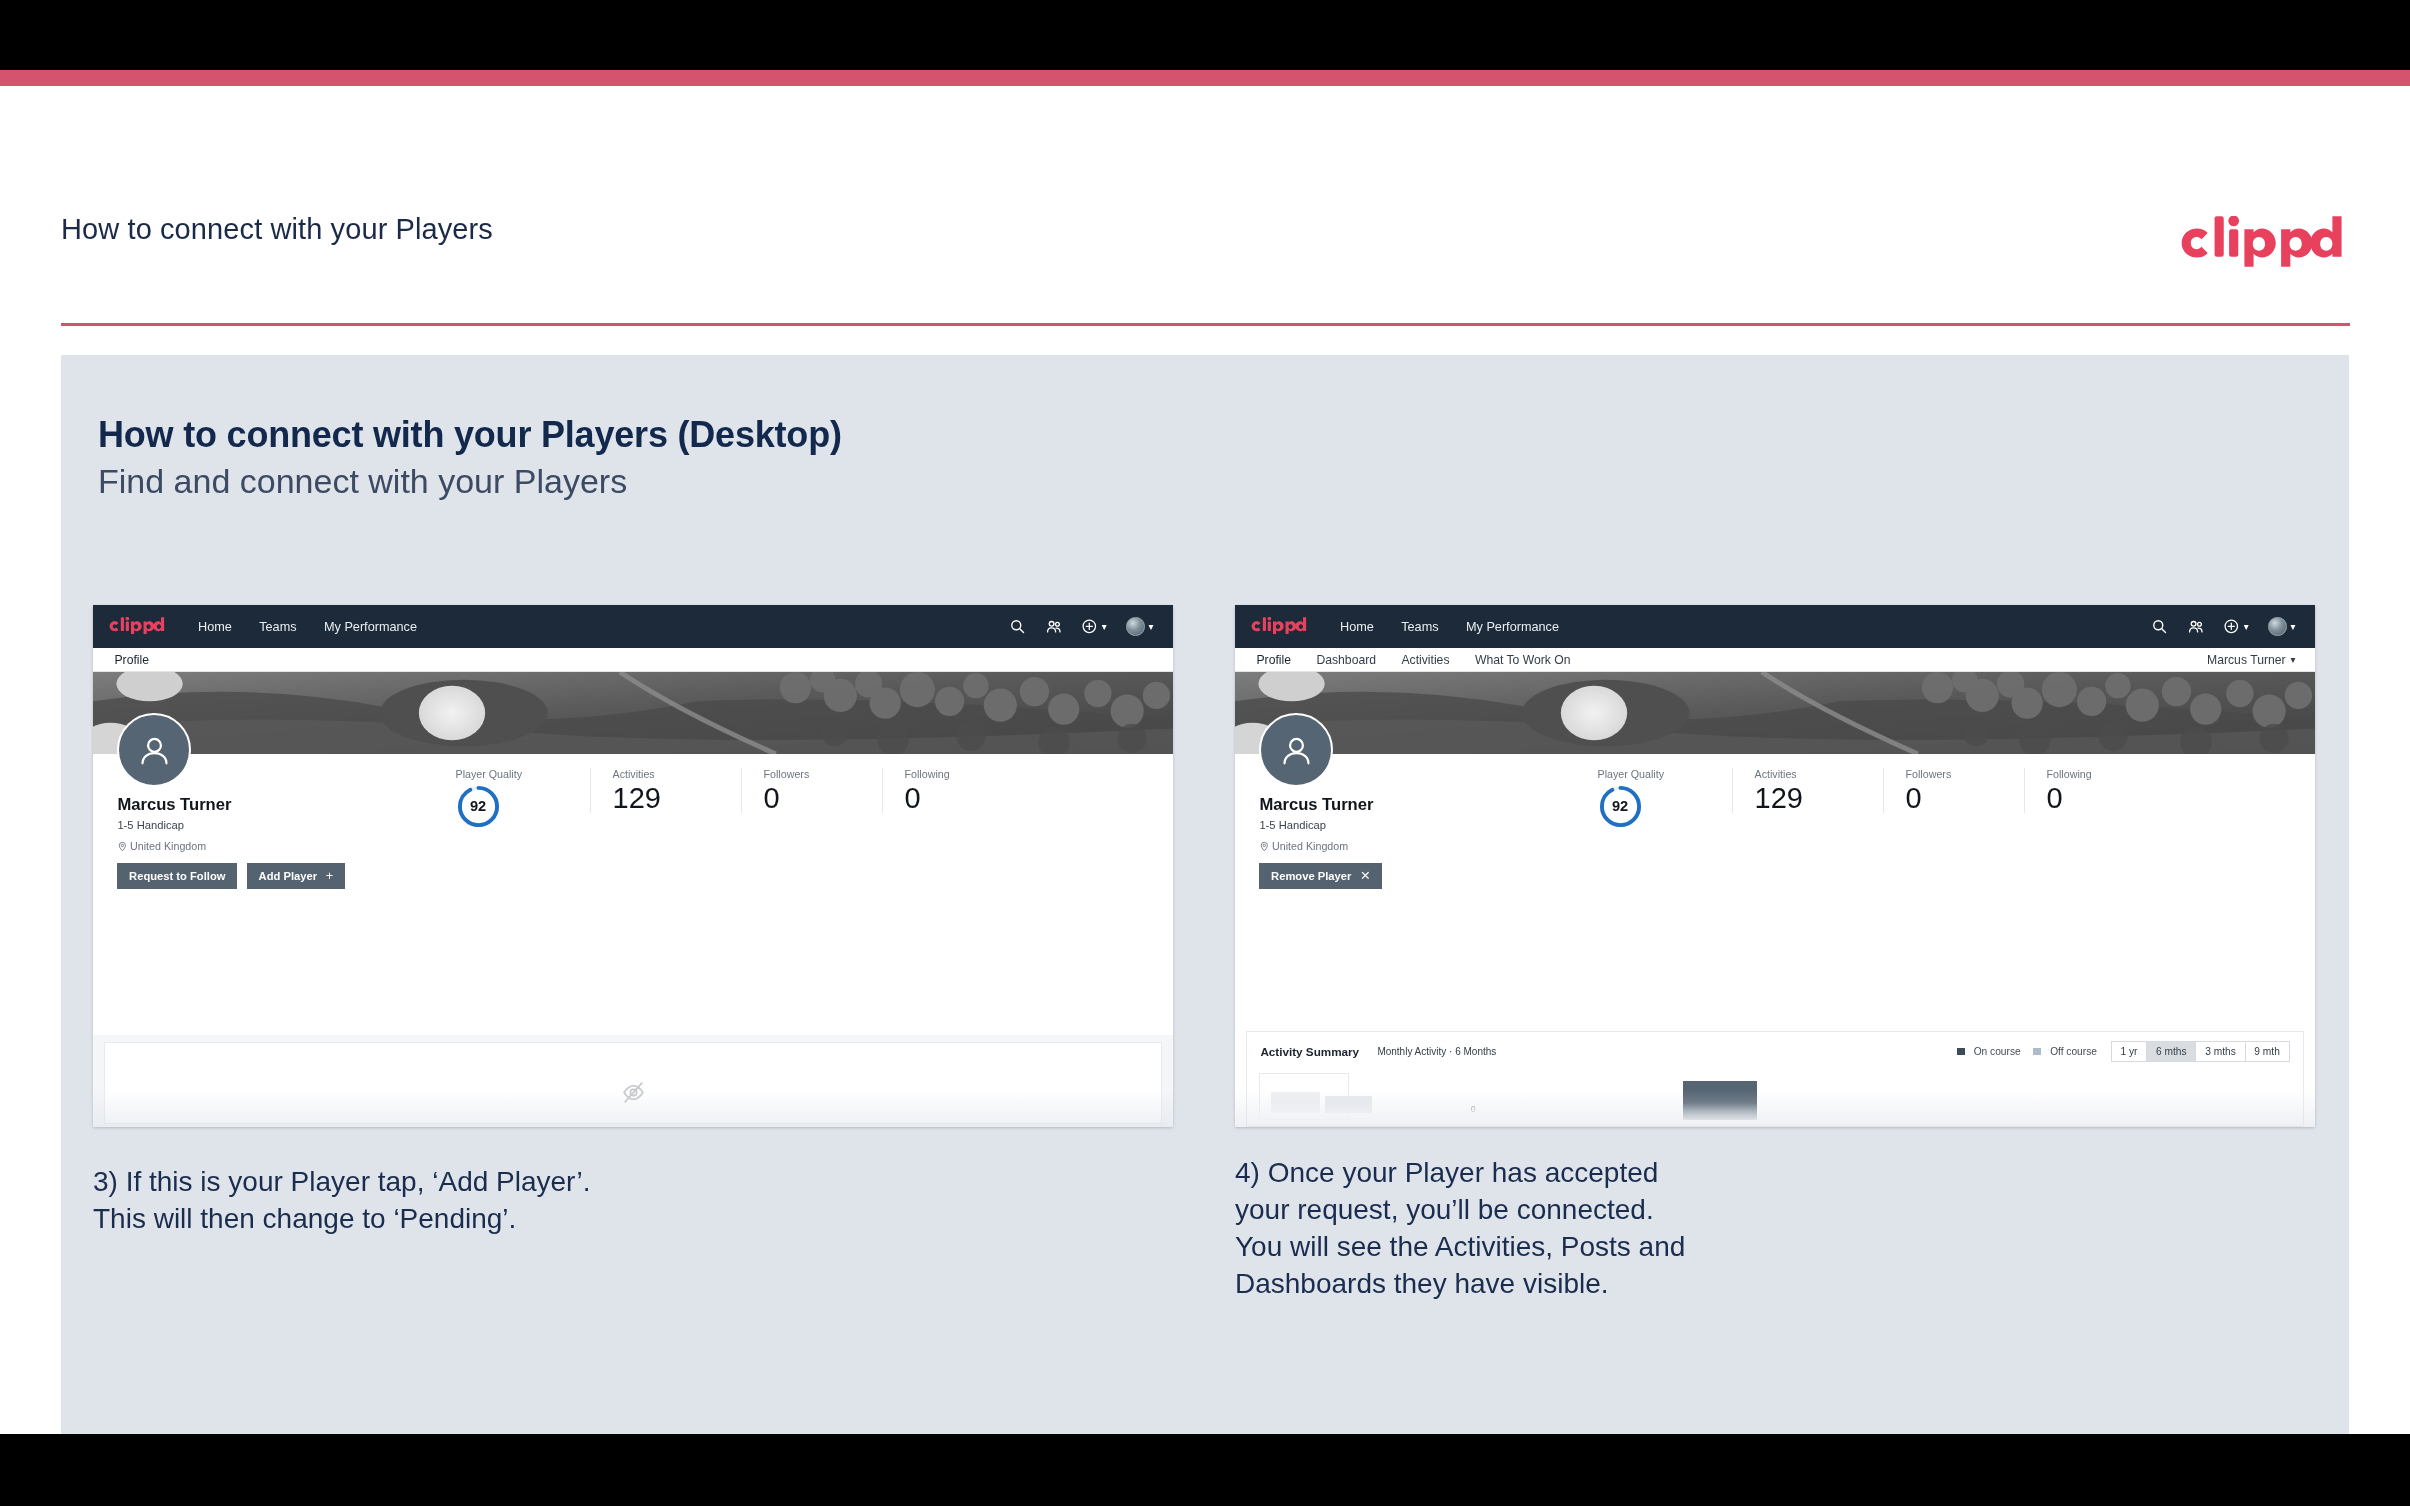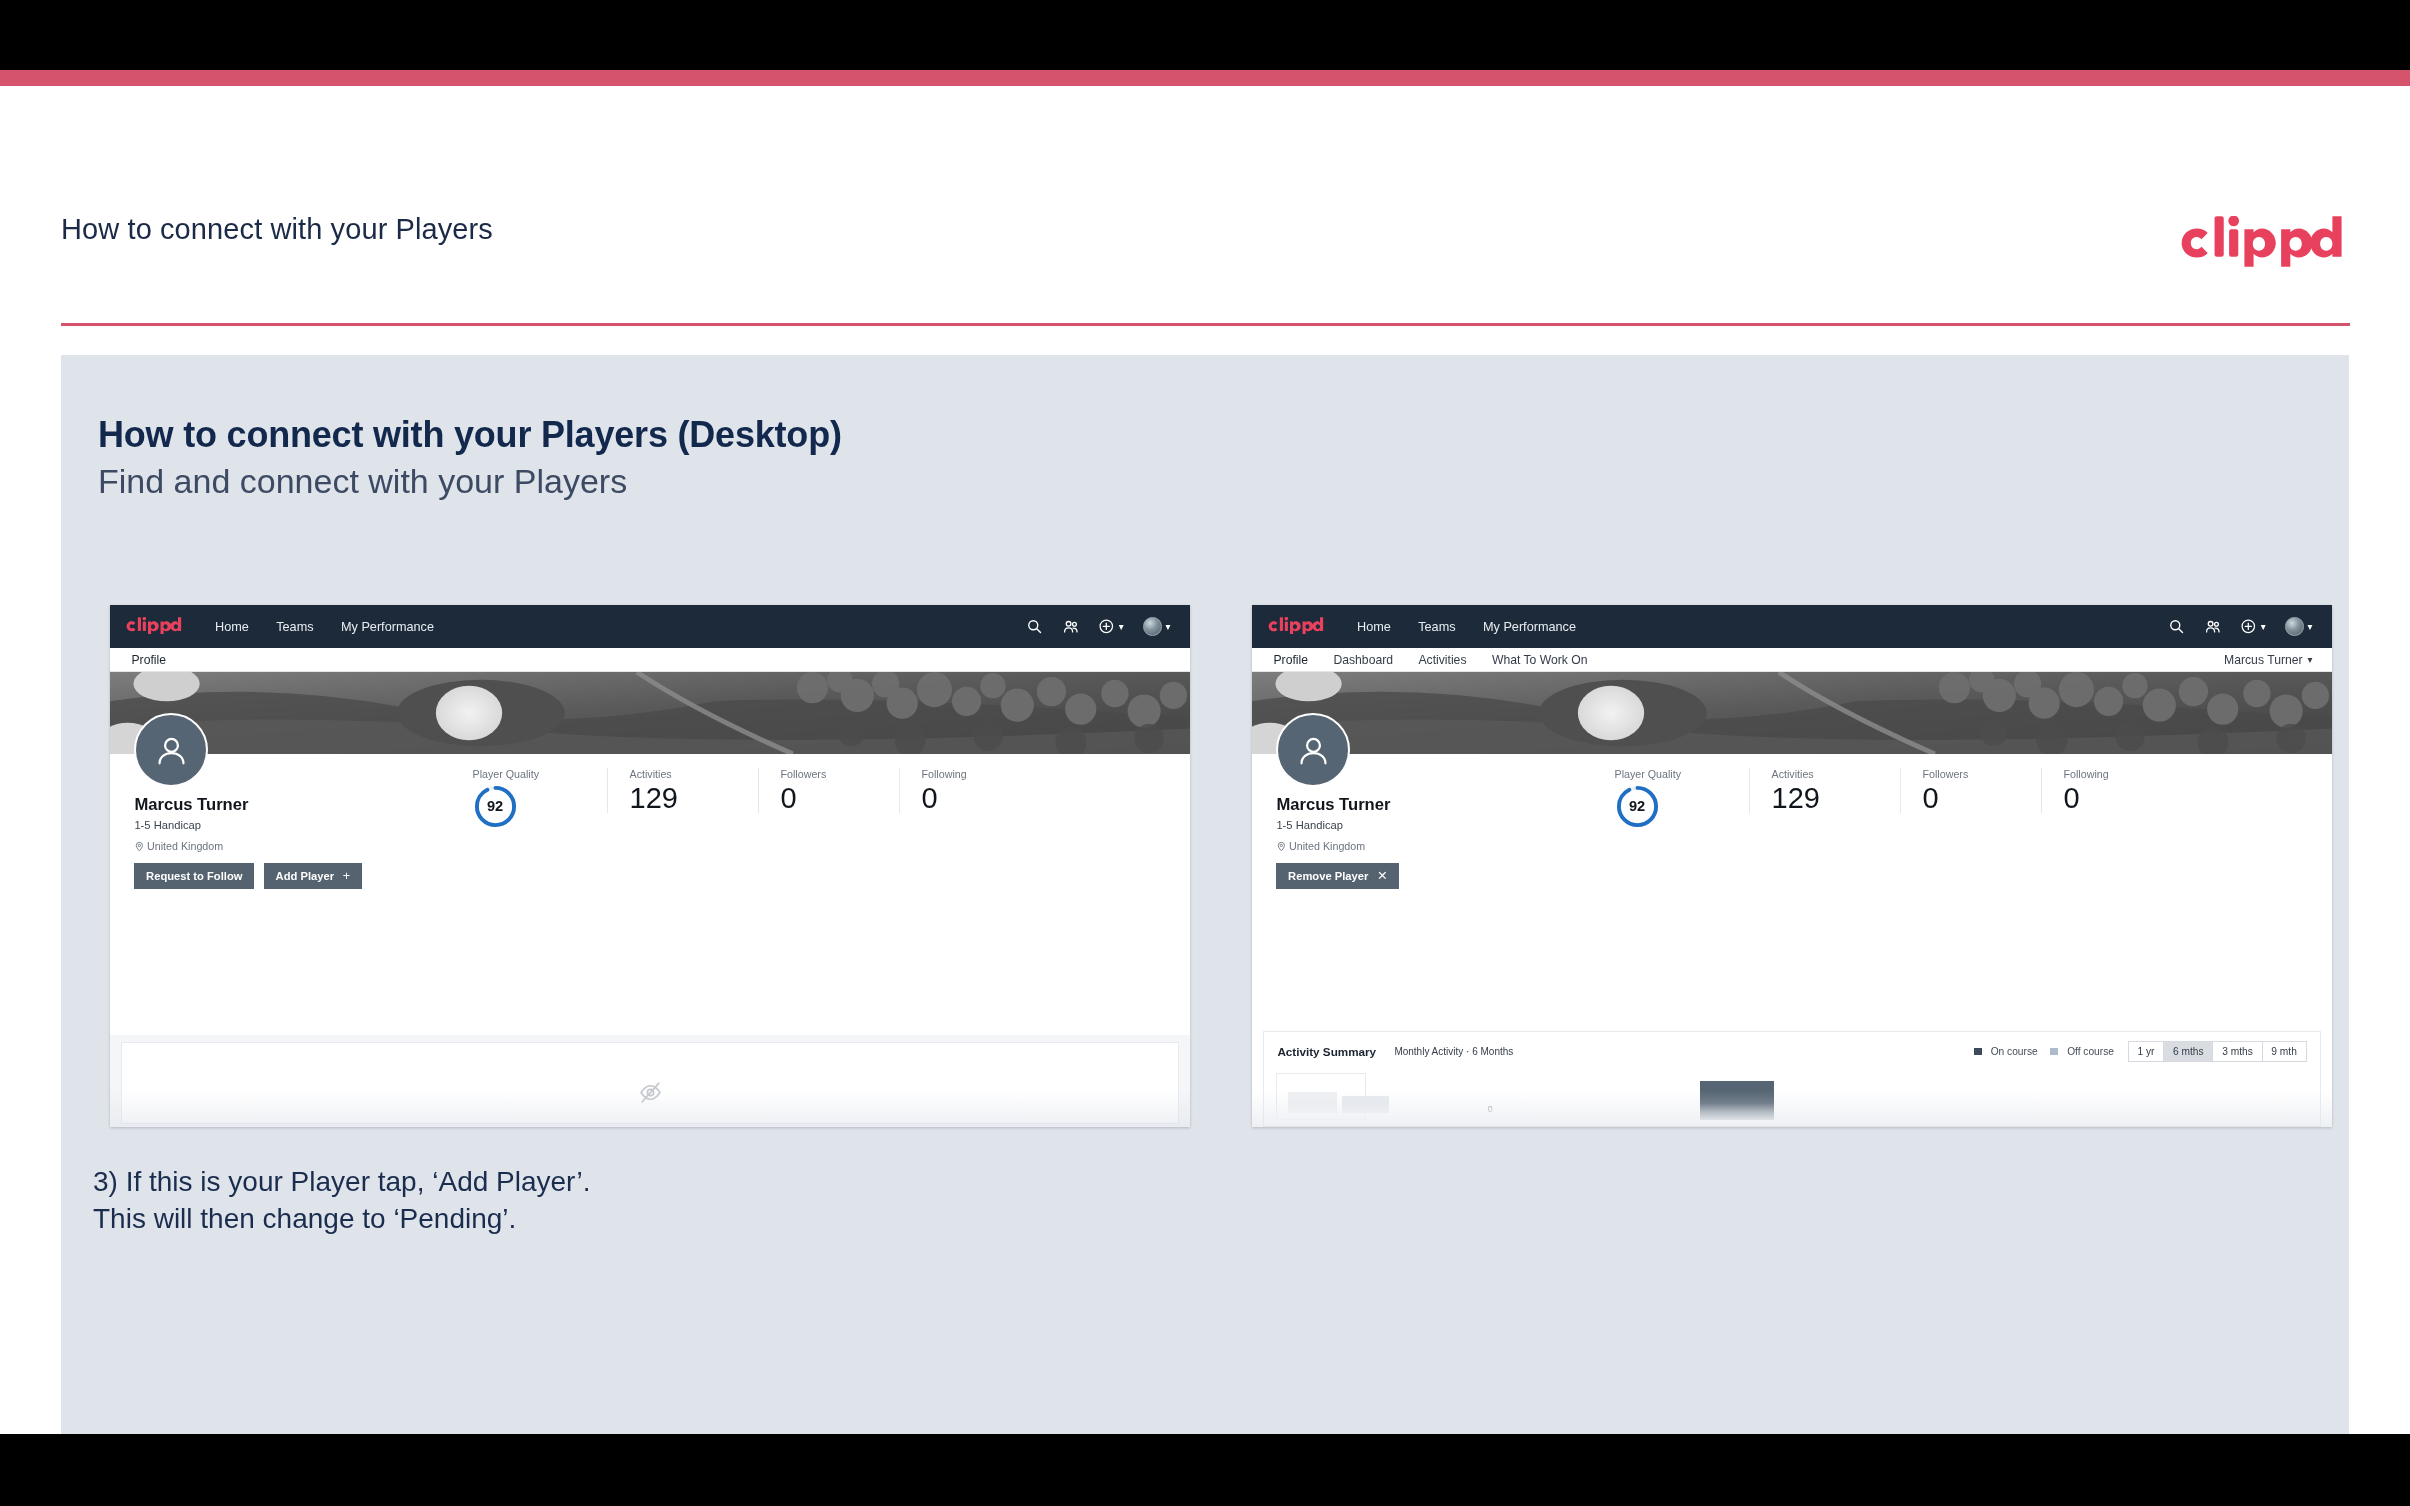--- a/index.html
+++ b/index.html
@@ -40,21 +40,20 @@
   }
   .sec-sub {
     position:absolute; left:37px; top:107px;
     font-size:34px; font-weight:400; color:#3d4a63;
   }
 
   
   .shot {
     position:absolute; background:#ffffff; overflow:hidden;
     box-shadow: 0 1px 2.9px rgba(0,0,0,.18);
-    margin-left: 17px;
   }
   .shot-a { left:32px;   top:250px; width:1080px; height:522px; }
   .shot-b { left:1174px; top:250px; width:1080px; height:522px; }
 
   
   .navbar {
     position:relative; width:100%; background:#1c2a39;
     display:flex; align-items:center; height:43px; padding:0 13.7px;
   }
   .nav-logo { width:60px; height:19.5px; margin-right:17.6px; flex:0 0 auto; }
@@ -582,20 +581,26 @@
             <div class="as-fade"></div>
           </div>
         </div>
         <div class="shot-fade"></div>
       </div>
 
       <div class="caption cap-a">
         <div>3) If this is your Player tap, ‘Add Player’.</div>
         <div>This will then change to ‘Pending’.</div>
       </div>
+      <div class="caption cap-b">
+        <div>4) Once your Player has accepted</div>
+        <div>your request, you’ll be connected.</div>
+        <div>You will see the Activities, Posts and</div>
+        <div>Dashboards they have visible.</div>
+      </div>
 
     </div>
 
     <div class="footer">Copyright Clippd 2022</div>
   </div>
 
   <div class="bottom-black"></div>
 </div>
 
 

